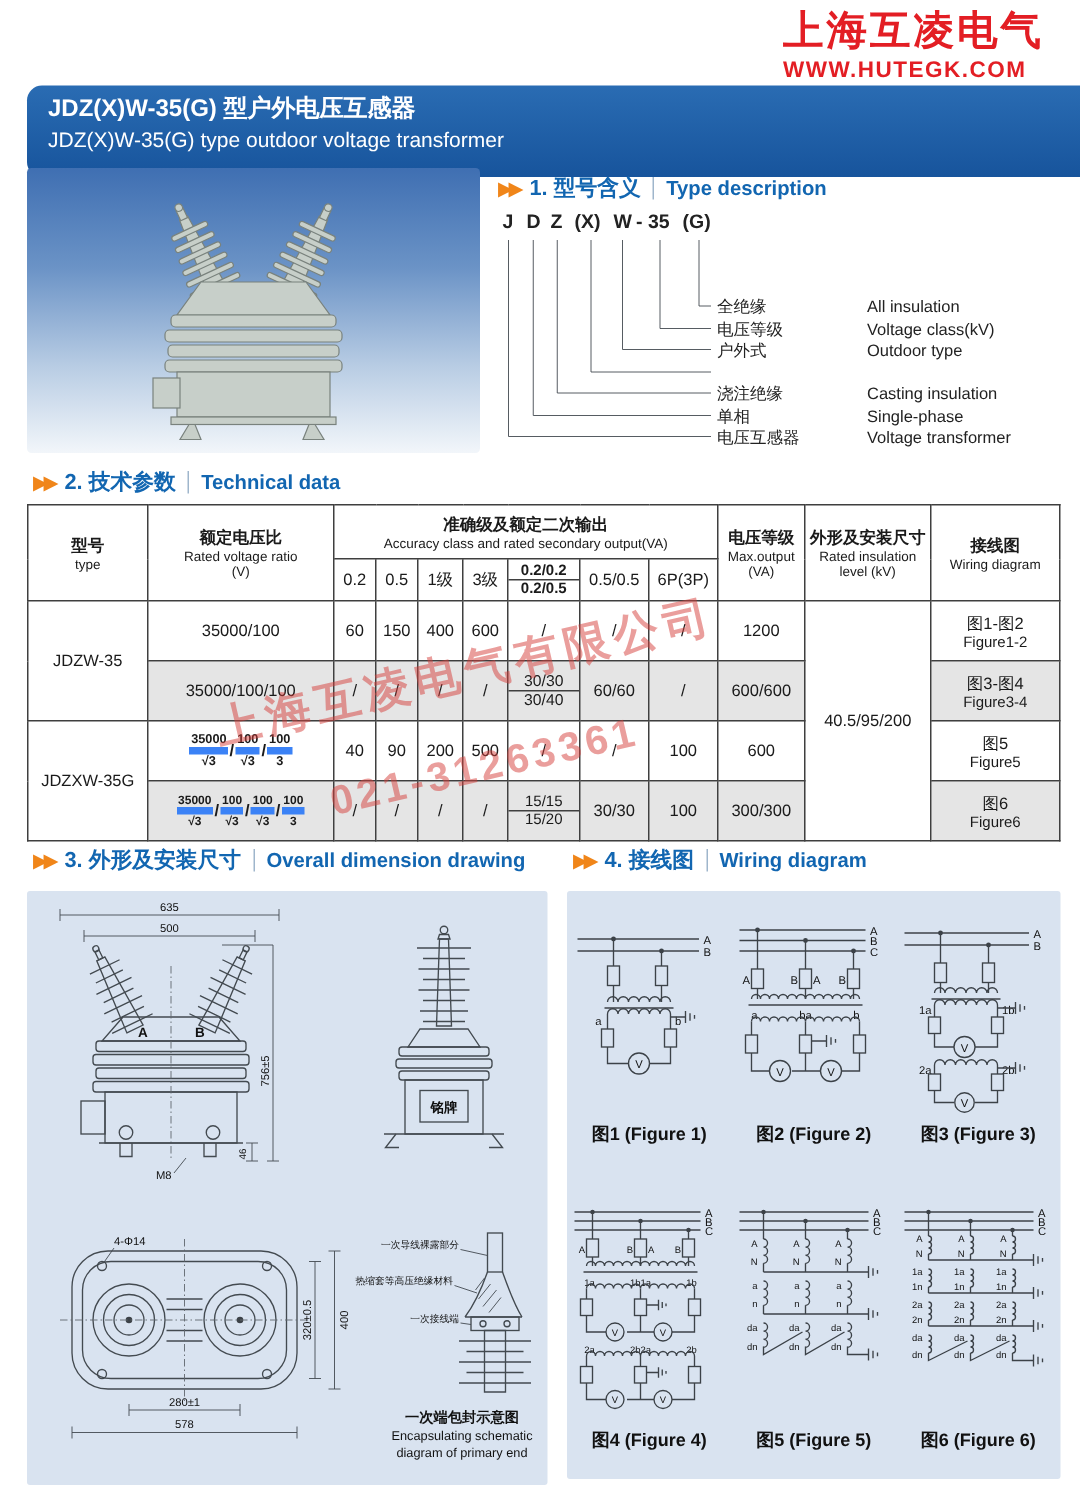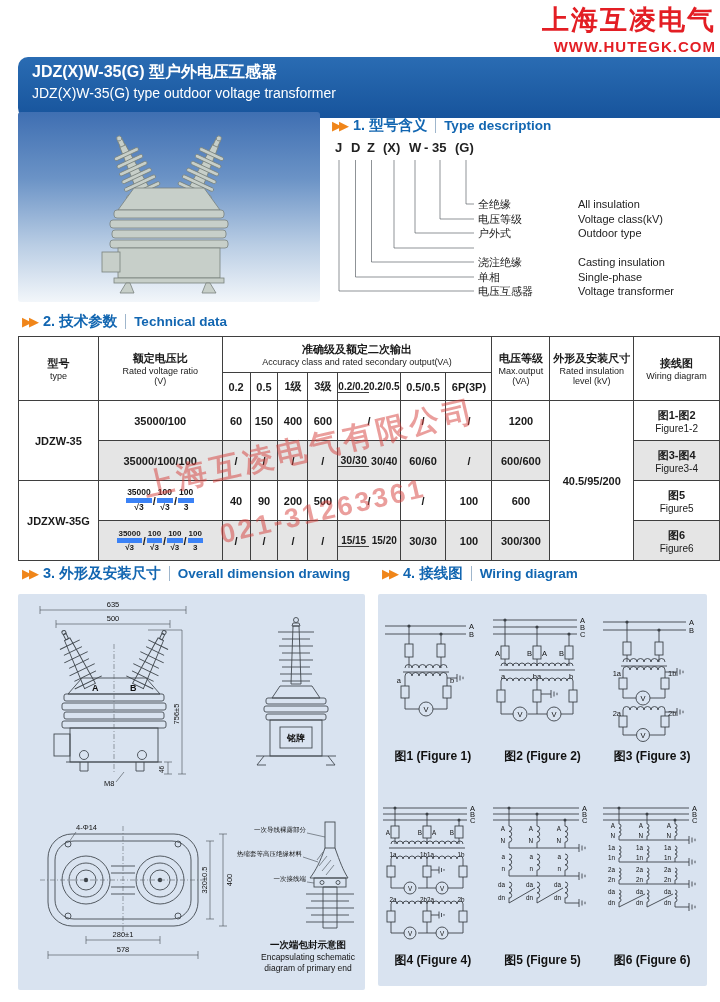--- a/index.html
+++ b/index.html
@@ -1,20 +1,20 @@
 <!DOCTYPE html>
 <html><head>
 <meta charset="utf-8">
 <style>
   html,body{margin:0;padding:0;background:#fff;}
   .page{position:relative;width:720px;height:1002px;background:#fff;overflow:hidden;
         font-family:"Liberation Sans",sans-serif;color:#222;}
   .abs{position:absolute;}
   
-  .logo{position:absolute;top:6px;right:4px;text-align:right;}
+  .logo{position:absolute;top:6px;right:24px;}
   .logo .l1{font-size:27px;font-weight:bold;color:#e31e24;letter-spacing:2px;line-height:1.1;}
   .logo .l2{font-size:15px;font-weight:bold;color:#e31e24;letter-spacing:1px;margin-top:2px;}
   
   .titlebar{position:absolute;left:18px;top:57px;width:702px;height:61px;
             background:linear-gradient(#2a6cb3,#17549c);border-radius:10px 0 0 10px;
             color:#fff;padding:5px 0 0 14px;box-sizing:border-box;}
   .titlebar .t1{font-size:16px;font-weight:bold;}
   .titlebar .t2{font-size:14px;margin-top:2px;}
   
   .sh{position:absolute;white-space:nowrap;display:flex;align-items:center;}
@@ -28,23 +28,23 @@
   
   .tok{position:absolute;top:140px;font-size:13px;font-weight:bold;color:#222;}
   .tdrow{position:absolute;left:478px;width:240px;font-size:11px;color:#222;white-space:nowrap;}
   .tdzh{display:inline-block;width:100px;}
   
   table.td{position:absolute;left:18px;top:336px;border-collapse:collapse;table-layout:fixed;
            font-size:11px;color:#1a1a1a;}
   table.td td{border:1px solid #3f3f3f;text-align:center;vertical-align:middle;padding:0;}
   table.td .hzh{font-size:11px;font-weight:bold;}
   table.td .hen{font-size:9px;}
-  table.td .bb{font-weight:bold;font-size:11px;}
+  table.td .bb{font-weight:normal;font-size:11px;}
   td.g{background:#e5e5e5;}
-  .stk{display:flex;flex-direction:row;height:100%;justify-content:center;}
+  .stk{display:flex;flex-direction:column;height:100%;justify-content:center;}
   .stk>div{flex:1;display:flex;align-items:center;justify-content:center;}
   .stk>div:first-child{border-bottom:1px solid #3f3f3f;}
   .fwrap{display:flex;align-items:center;justify-content:center;font-weight:bold;}
   .fr{display:inline-flex;flex-direction:column;align-items:center;font-size:8.5px;line-height:1.15;}
   .fr .n{border-bottom:5px solid #3b82f6;padding:0 1px;}
   .fsl{font-size:11px;margin:0 1px;}
   
   .wm{position:absolute;color:rgba(213,62,58,.5);font-weight:bold;transform:rotate(-13deg);
       white-space:nowrap;z-index:5;pointer-events:none;}
   .wm1{left:140px;top:428px;font-size:30px;letter-spacing:4px;}

